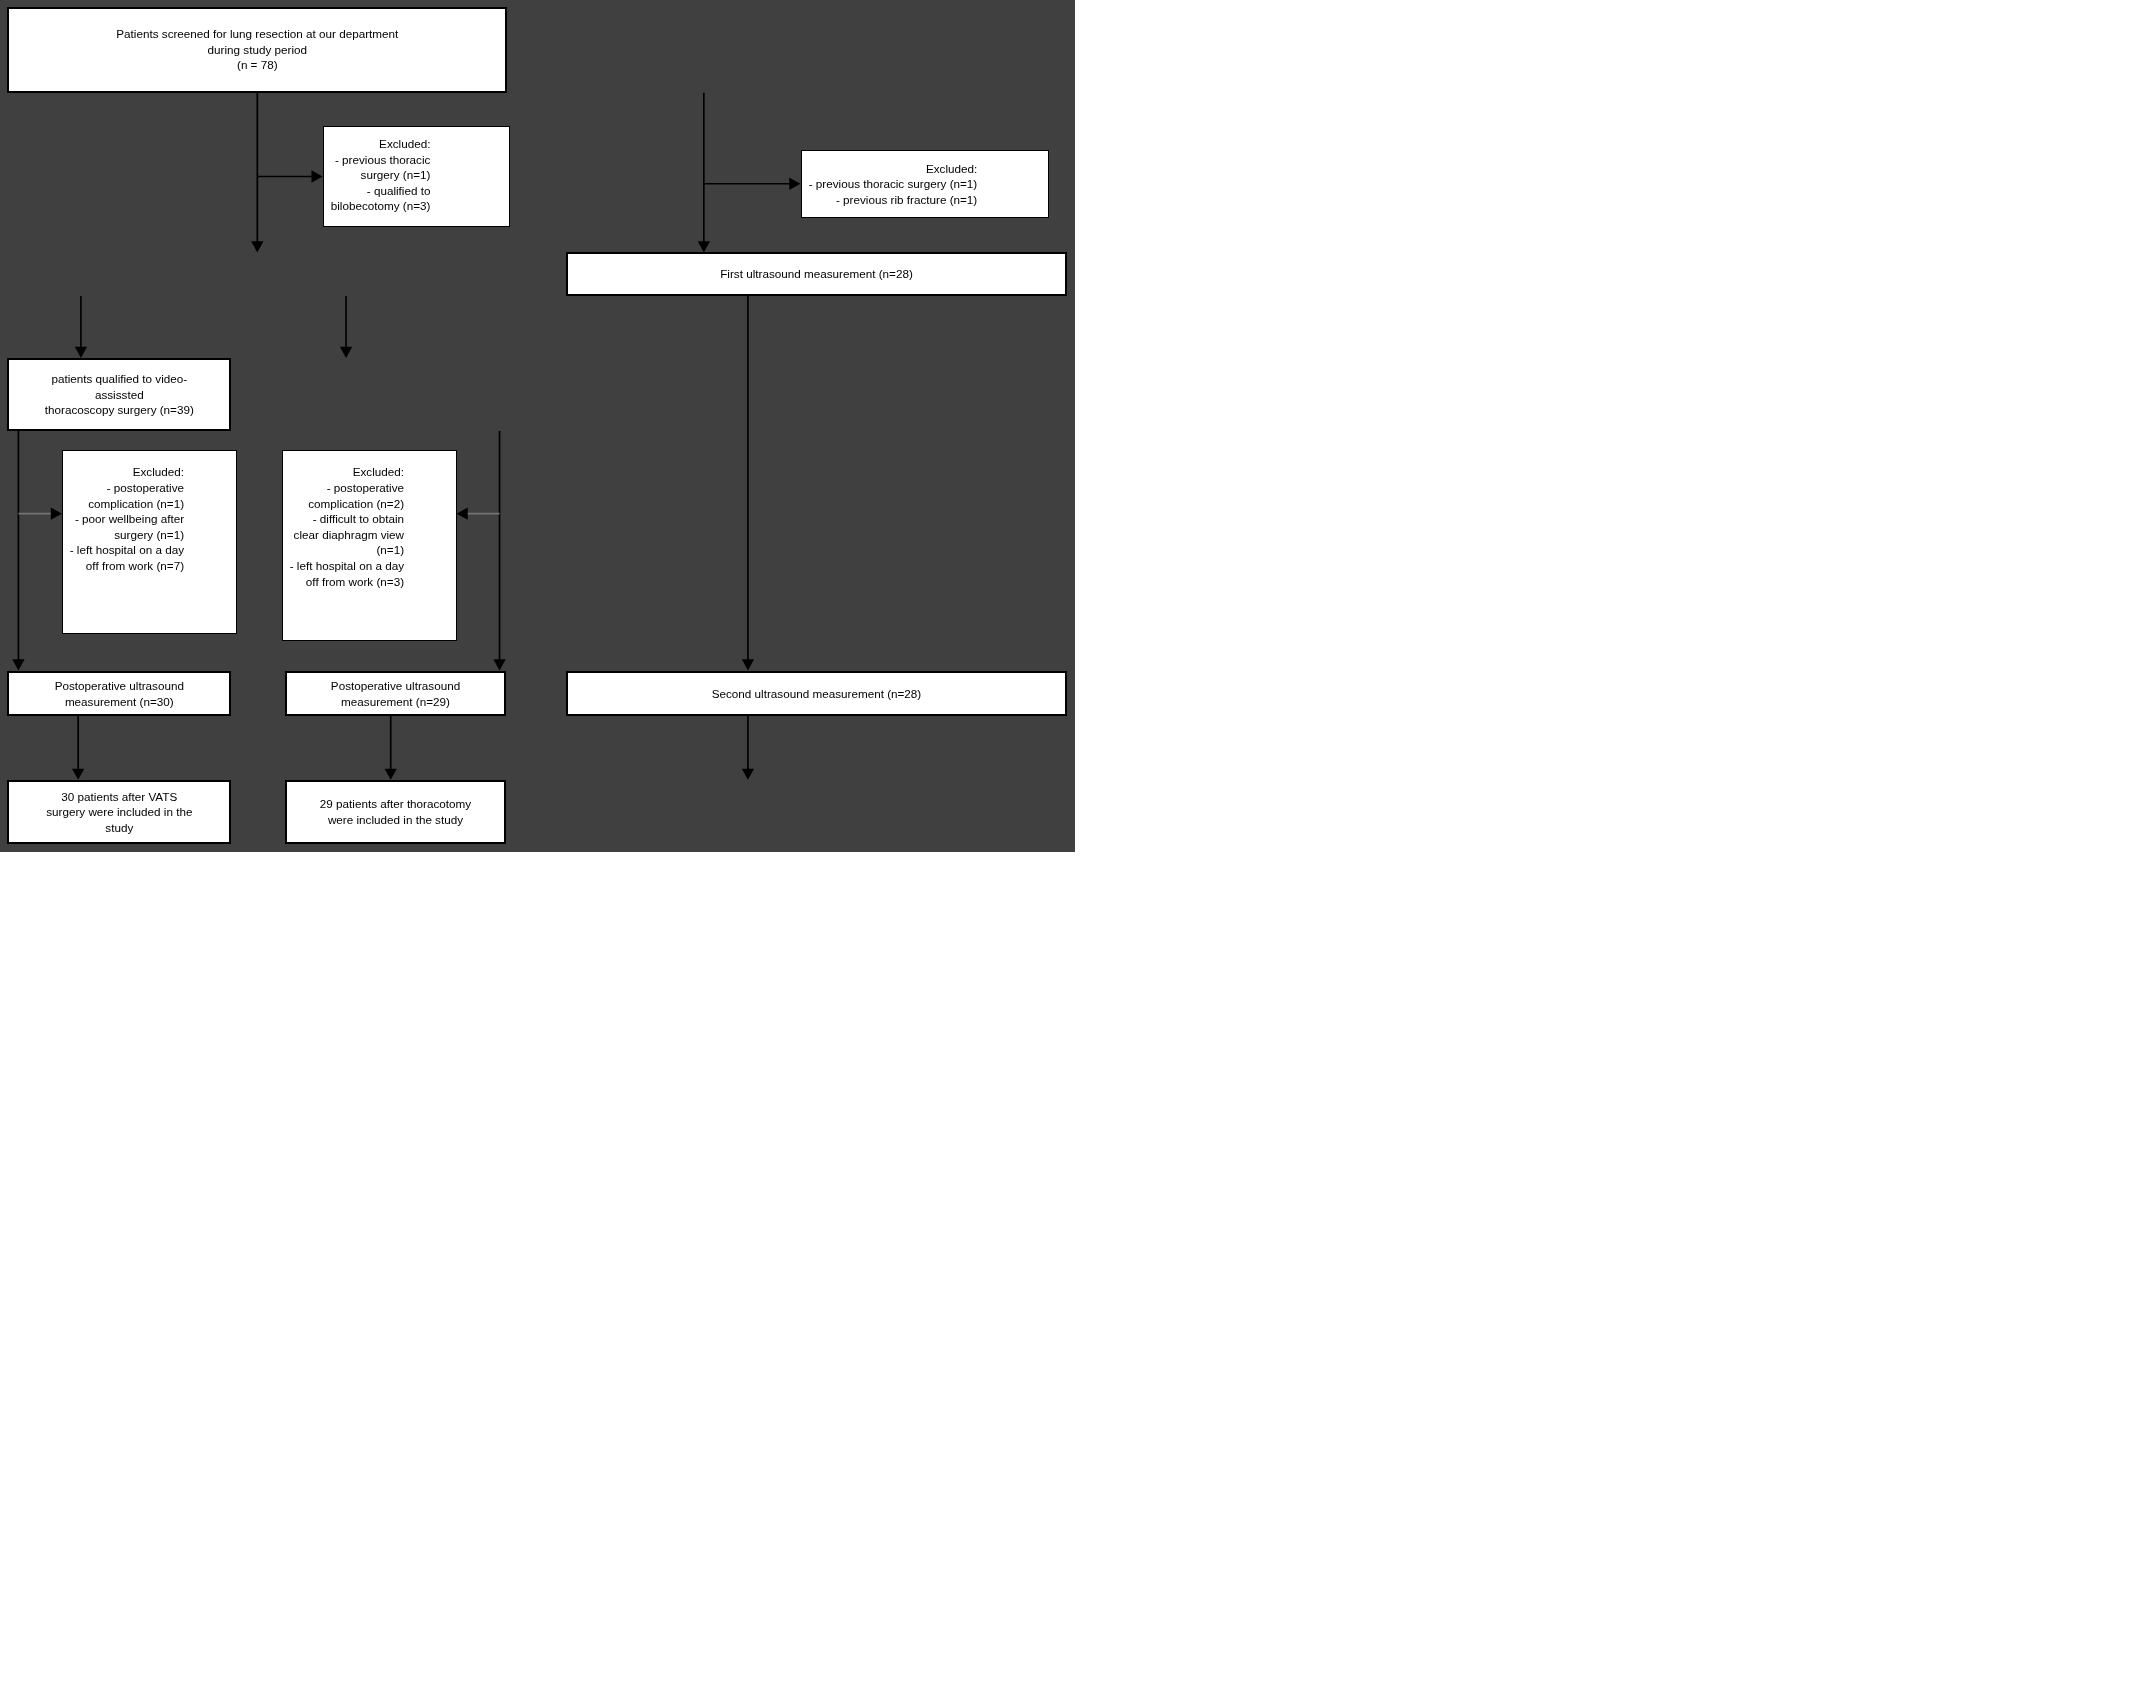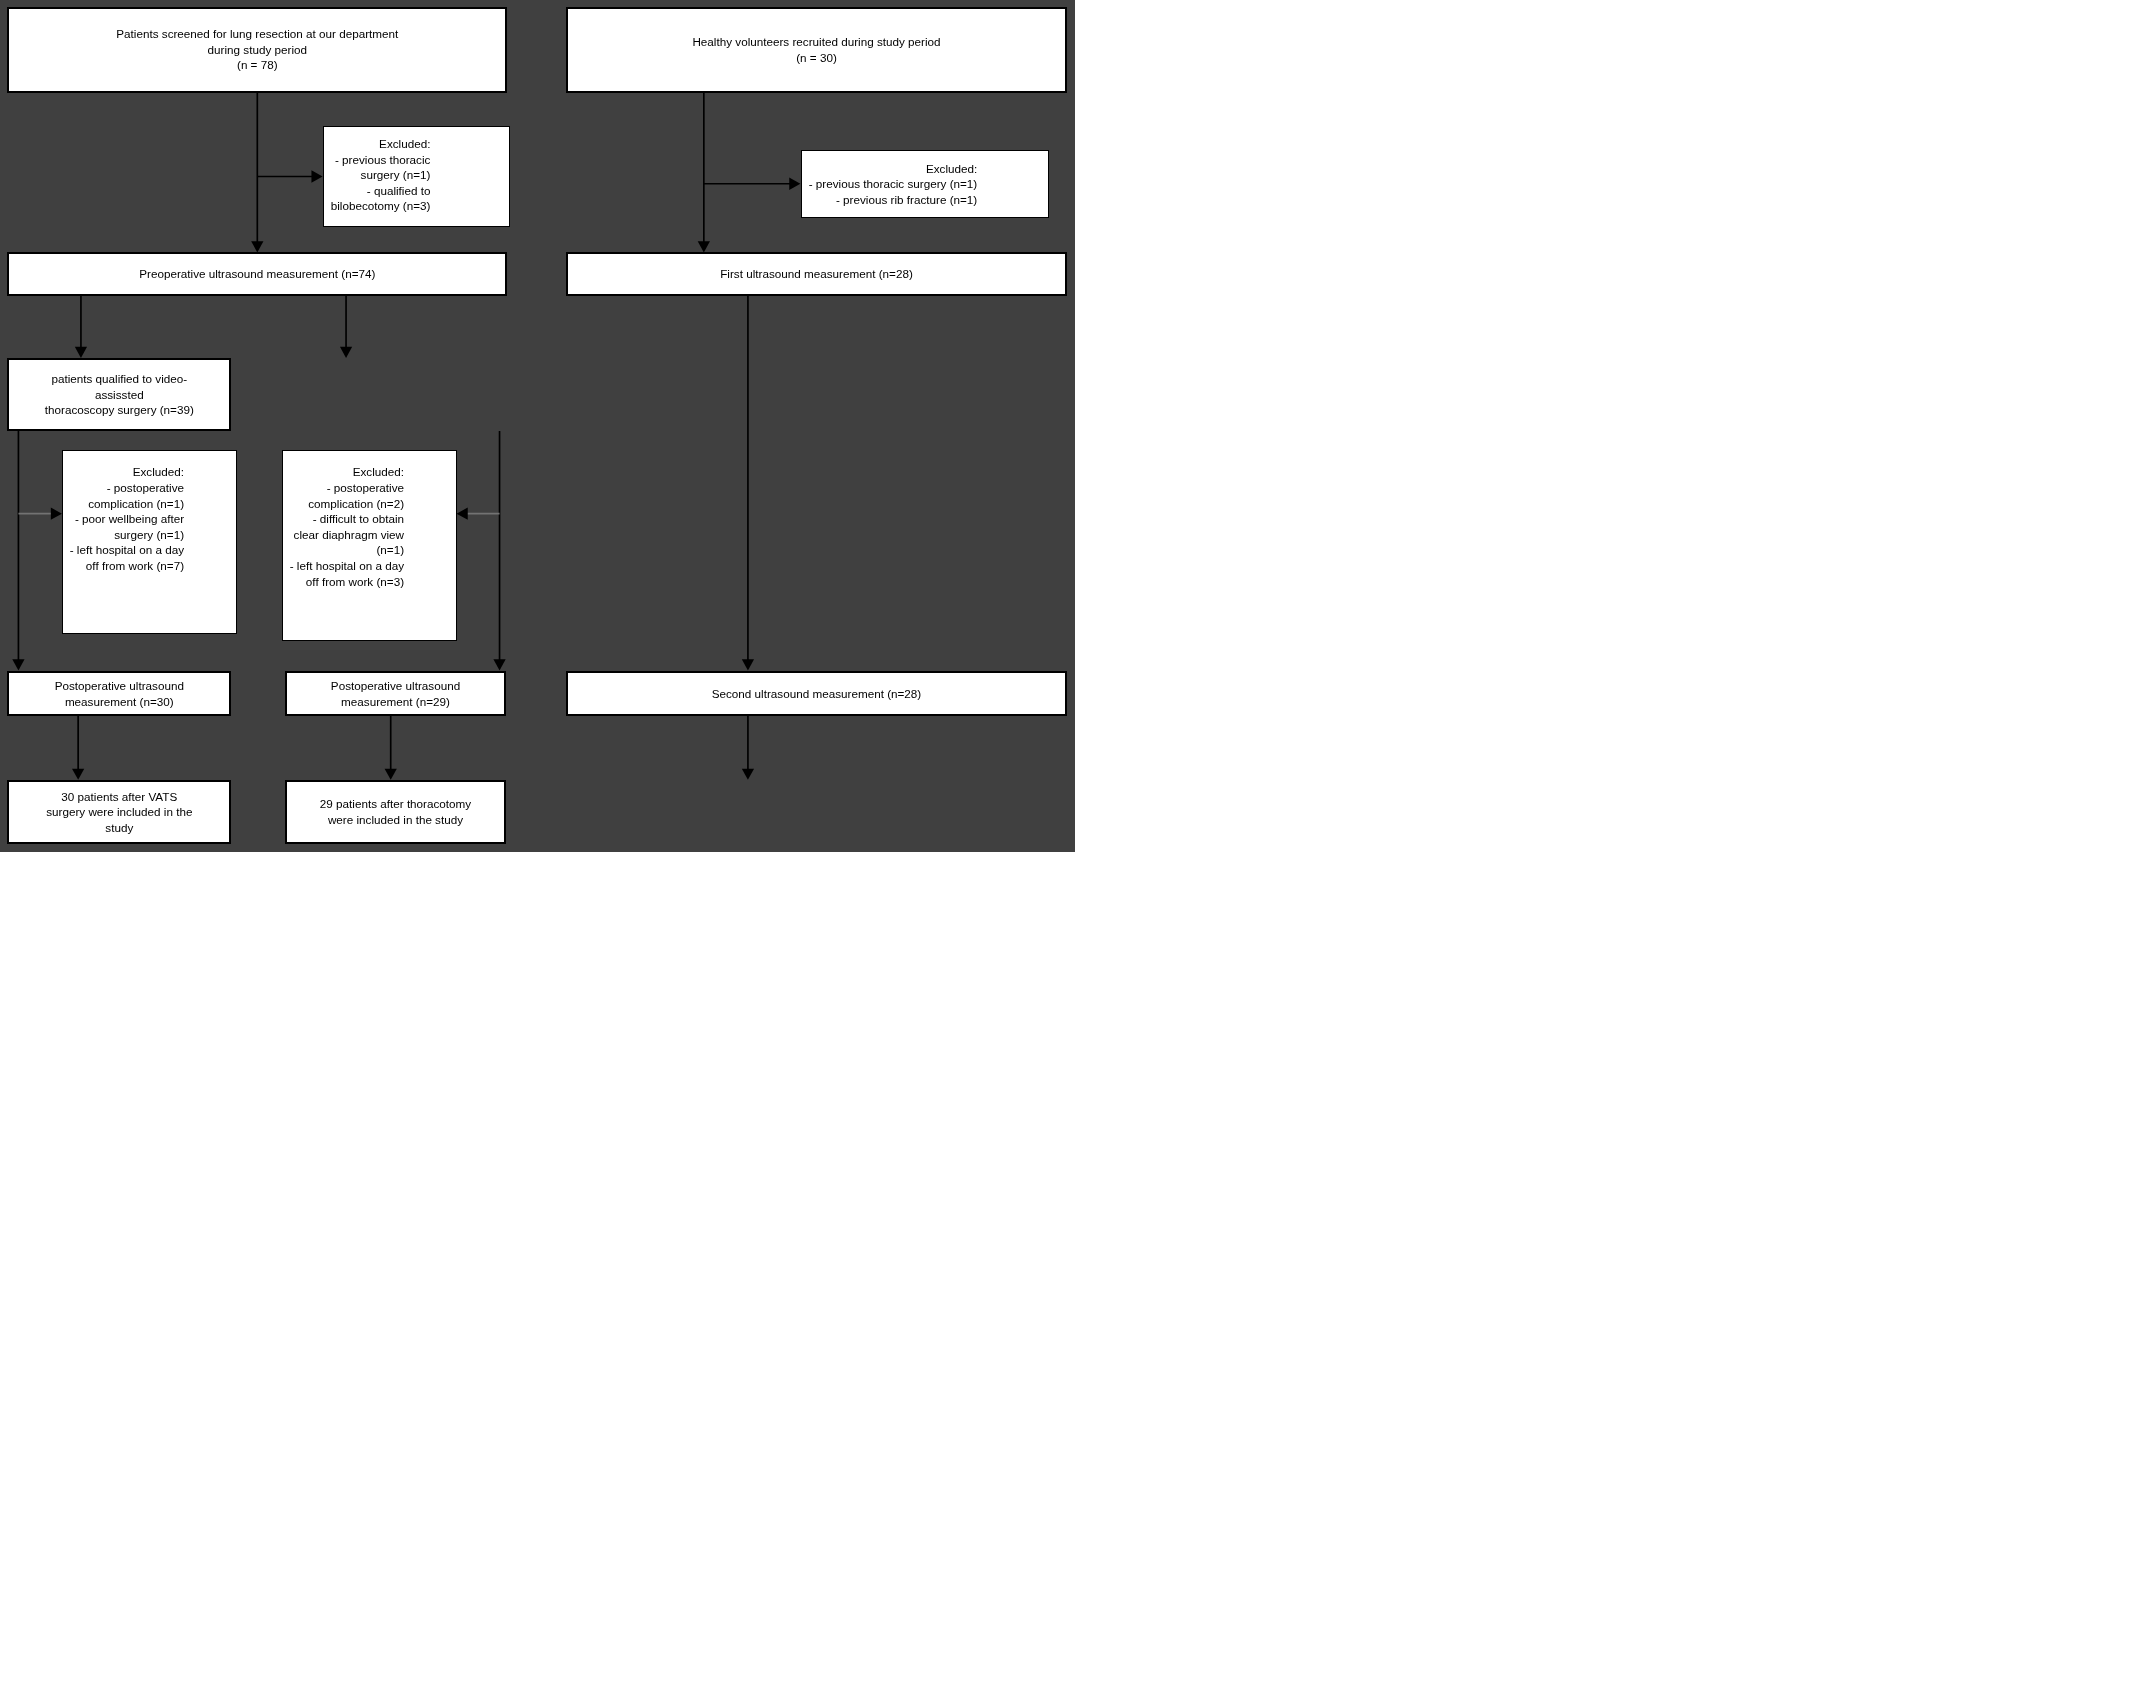--- a/index.html
+++ b/index.html
@@ -127,34 +127,31 @@
     <g>
       <line x1="1340" y1="1281" x2="1340" y2="1379"></line>
       <polygon points="1329,1377 1351,1377 1340,1397"></polygon>
     </g>
   </svg>
 
   <div class="node" style="left:7.3px; top:6.7px; width:500px; height:86px;">Patients screened for lung resection at our department
 during study period
 (n = 78)</div>
 
-  <div class="node" style="left:566px; top:6.7px; width:501px; height:86px;">Healthy volunteers recruited during study period
-(n = 30)</div>
 
   <div class="node excl" style="left:323px; top:126px; width:187px; height:101px;">Excluded:
 - previous thoracic
 surgery (n=1)
 - qualified to
 bilobecotomy (n=3)</div>
 
   <div class="node excl vcenter" style="left:801px; top:150px; width:248px; height:68px;">Excluded:
 - previous thoracic surgery (n=1)
 - previous rib fracture (n=1)</div>
 
-  <div class="node" style="left:7.3px; top:252px; width:500px; height:44px;">Preoperative ultrasound measurement (n=74)</div>
 
   <div class="node" style="left:566px; top:252px; width:501px; height:44px;">First ultrasound measurement (n=28)</div>
 
   <div class="node" style="left:7.3px; top:358px; width:224px; height:73px;">patients qualified to video-
 assissted
 thoracoscopy surgery (n=39)</div>
 
 
   <div class="node excl" style="left:62px; top:450px; width:175px; height:184px; padding-top:13.4px;">Excluded:
 - postoperative

